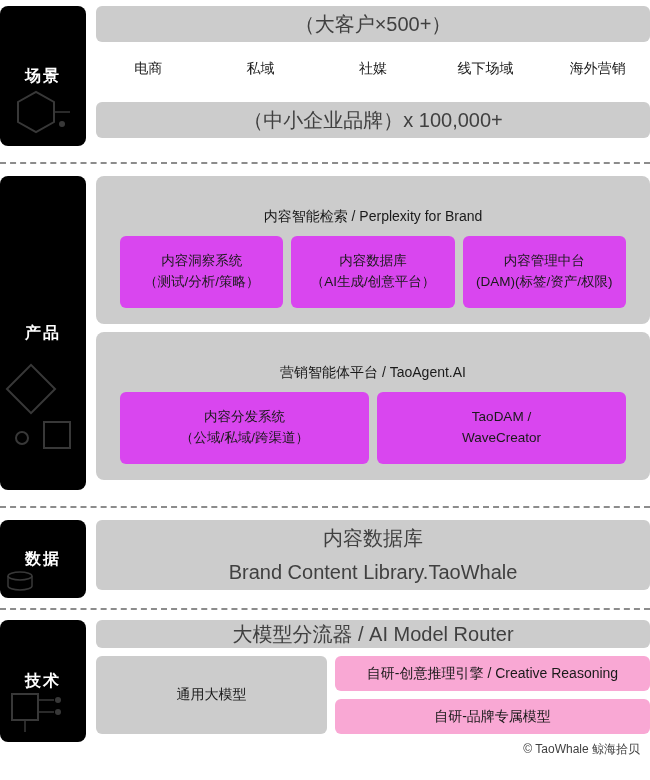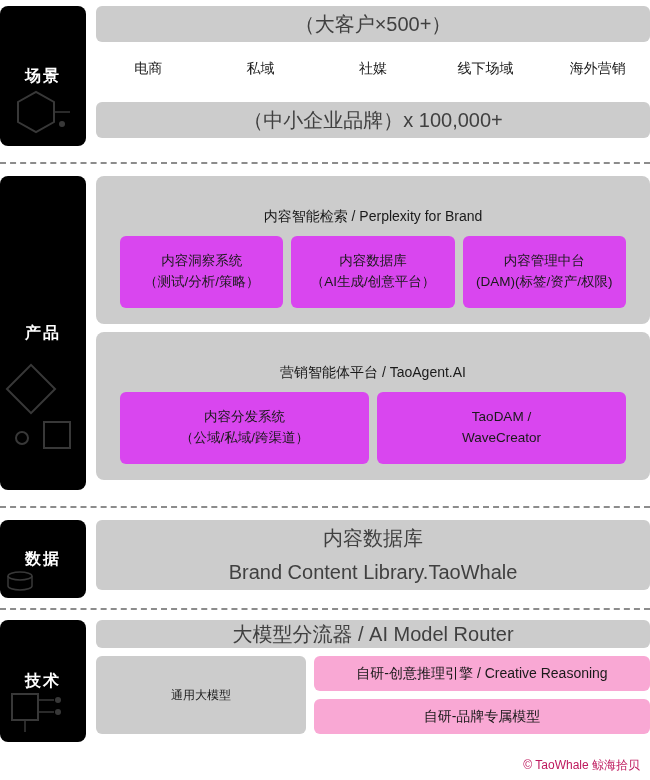--- a/index.html
+++ b/index.html
@@ -143,27 +143,27 @@
 
   #data-row { top: 520px; height: 70px; }
   #data-row .label-cell { height: 78px; }
   #data-band { height: 70px; flex-direction: column; line-height: 1.7; }
 
   #tech-row { top: 620px; height: 122px; }
   #tech-row .label-cell { height: 122px; }
   #tech-band-top { height: 28px; }
   .tech-lower { display: flex; gap: 8px; height: 78px; }
   .tech-left {
-    width: 210px;
+    width: 231px;
     background: #cccccc;
     border-radius: 6px;
     display: flex;
     align-items: center;
     justify-content: center;
-    font-size: 12px;
+    font-size: 14px;
   }
   .tech-right {
     flex: 1;
     display: flex;
     flex-direction: column;
     gap: 8px;
   }
   .tech-sub {
     flex: 1;
     background: #f9a8d4;
@@ -171,23 +171,23 @@
     display: flex;
     align-items: center;
     justify-content: center;
     font-size: 14px;
     text-align: center;
   }
 
   .footer {
     position: absolute;
     right: 10px;
-    bottom: 6px;
+    bottom: 22px;
     font-size: 12px;
-    color: #be185d;
+    color: #404040;
     text-align: center;
   }
 </style>
 </head>
 <body>
 
 <div class="page">
 
   <div class="row" id="scene-row">
     <div class="label-cell">

